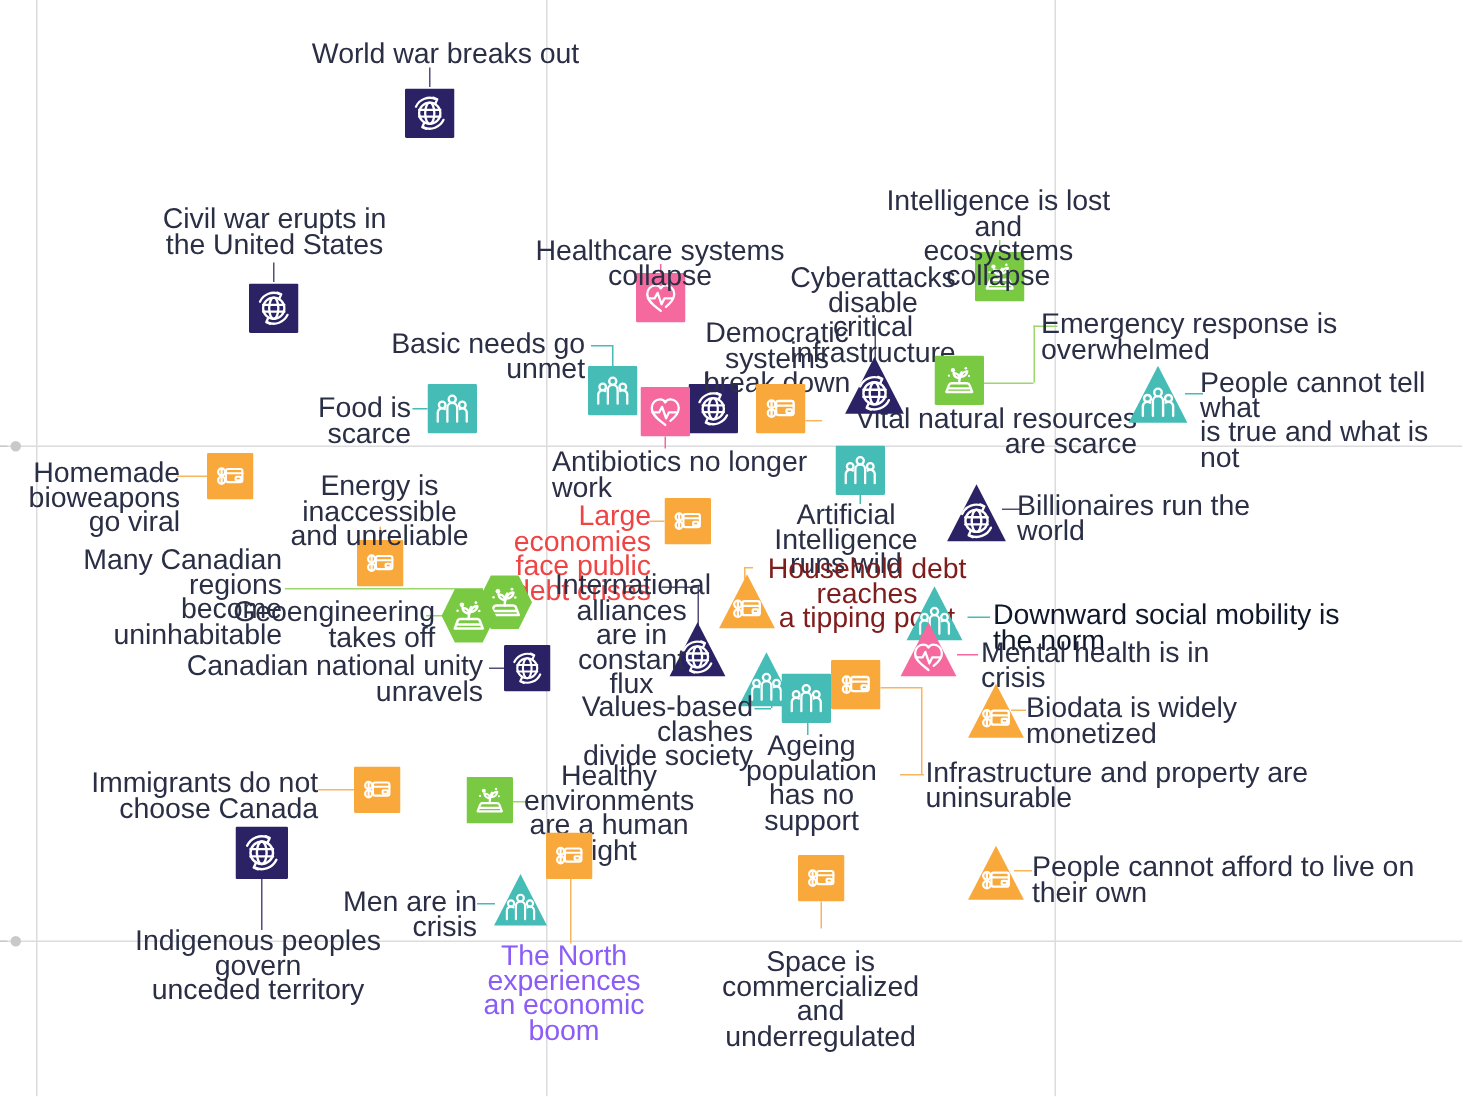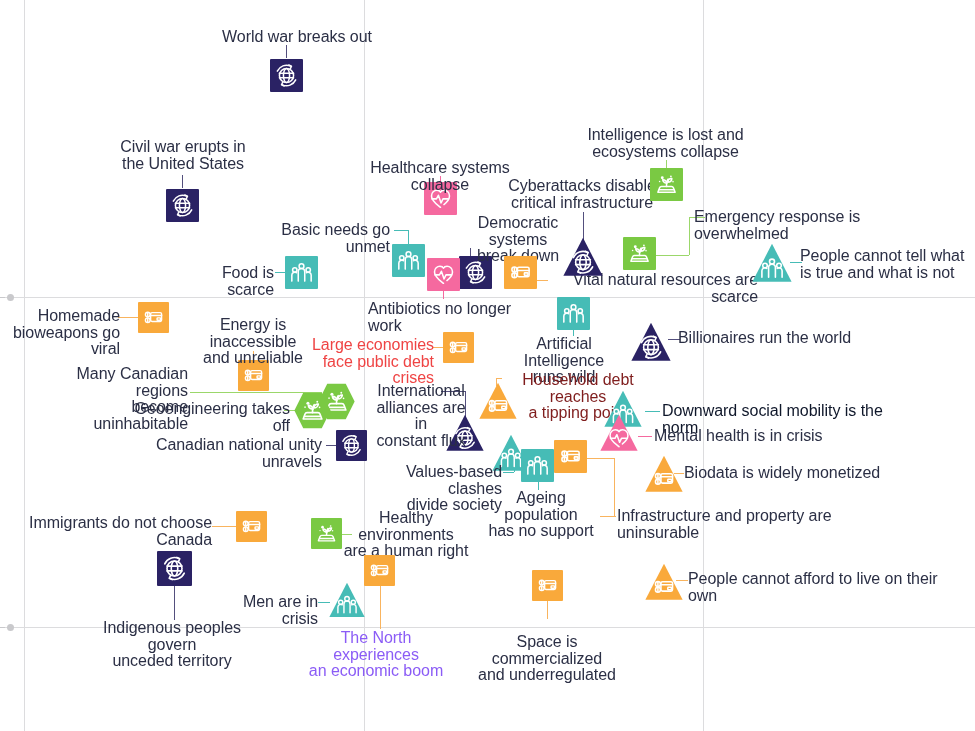--- a/index.html
+++ b/index.html
@@ -27,21 +27,21 @@
   .axis-stub{position:absolute;width:5px;height:1px;background:#c9c9cc;}
 
   
   .conn{position:absolute;}
   .conn.hline{height:1.4px;}
   .conn.vline{width:1.4px;}
 
   
   .label{
     position:absolute;
-    font-size:16px;
+    font-size:19px;
     line-height:16.5px;
     color:#2b2f45;
     white-space:pre-line;
     letter-spacing:-0.05px;
   }
   .label.center{text-align:center;}
   .label.right{text-align:right;}
   .label.left{text-align:left;}
 
   

